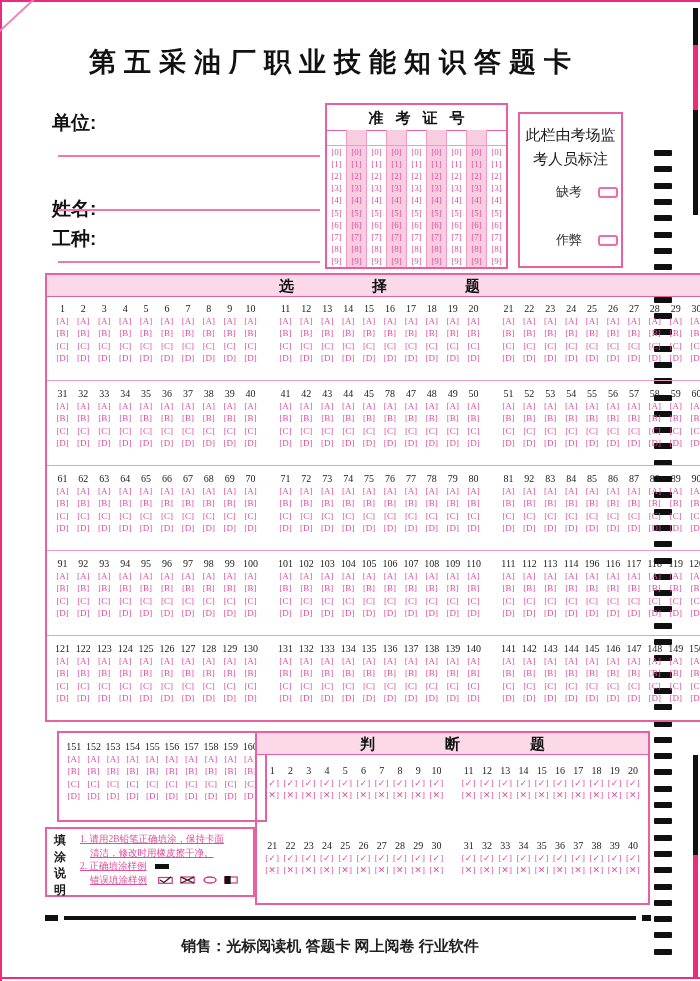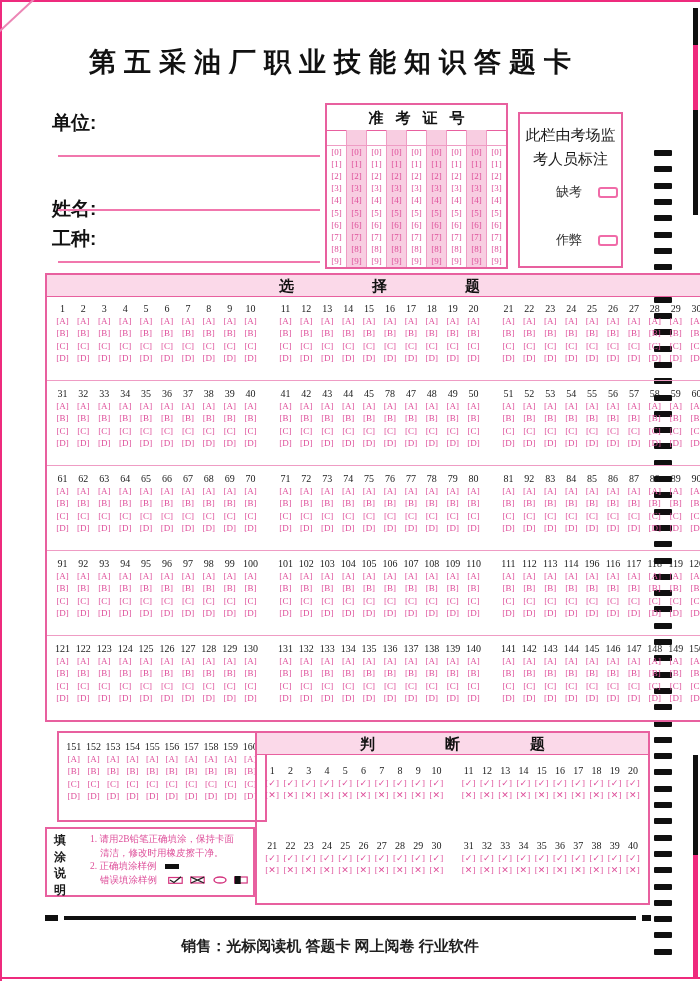--- a/index.html
+++ b/index.html
@@ -75,25 +75,25 @@
   .tail-box{position:absolute;left:45px;top:731px;width:210px;height:91px;
     border:2px solid var(--boxborder);box-sizing:border-box;margin-left:12px;}
   .tail-inner{display:flex;padding:7px 5px 0 5px;}
   
   .judge-box{position:absolute;left:255px;top:731px;width:395px;height:174px;
     border:2px solid var(--boxborder);box-sizing:border-box;}
   .judge-rows{position:absolute;top:21px;left:0;right:0;bottom:0;display:flex;flex-direction:column;}
   .jrow{flex:1;display:flex;gap:14px;padding:10px 6px 0 6px;}
   
   .instr-box{position:absolute;left:45px;top:827px;width:210px;height:70px;
-    border:2px solid var(--boxborder);box-sizing:border-box;display:flex;gap:10px;}
+    border:2px solid var(--boxborder);box-sizing:border-box;display:flex;}
   .instr-side{width:22px;padding:3px 0 0 7px;font-size:12px;font-weight:bold;line-height:16.5px;
     word-break:break-all;color:#1a1a1a;}
   .instr-content{flex:1;padding:4px 2px 0 4px;font-size:9.5px;line-height:13.5px;color:var(--optpink);
-    font-family:"Liberation Serif",serif;}
+    font-family:"Liberation Serif",serif;text-decoration:underline;}
   .instr-indent{padding-left:10px;}
   .demo-fill{display:inline-block;width:14px;height:5px;background:#101010;margin-left:8px;vertical-align:middle;}
   .wrong-icons{display:inline-block;vertical-align:middle;margin-left:6px;}
   .wrong-icons svg{margin-left:5px;vertical-align:middle;}
   
   .footer{position:absolute;left:0;top:937px;width:660px;text-align:center;
     font-size:15px;font-weight:bold;color:#1f1f1f;}
 </style>
 </head>
 <body>

